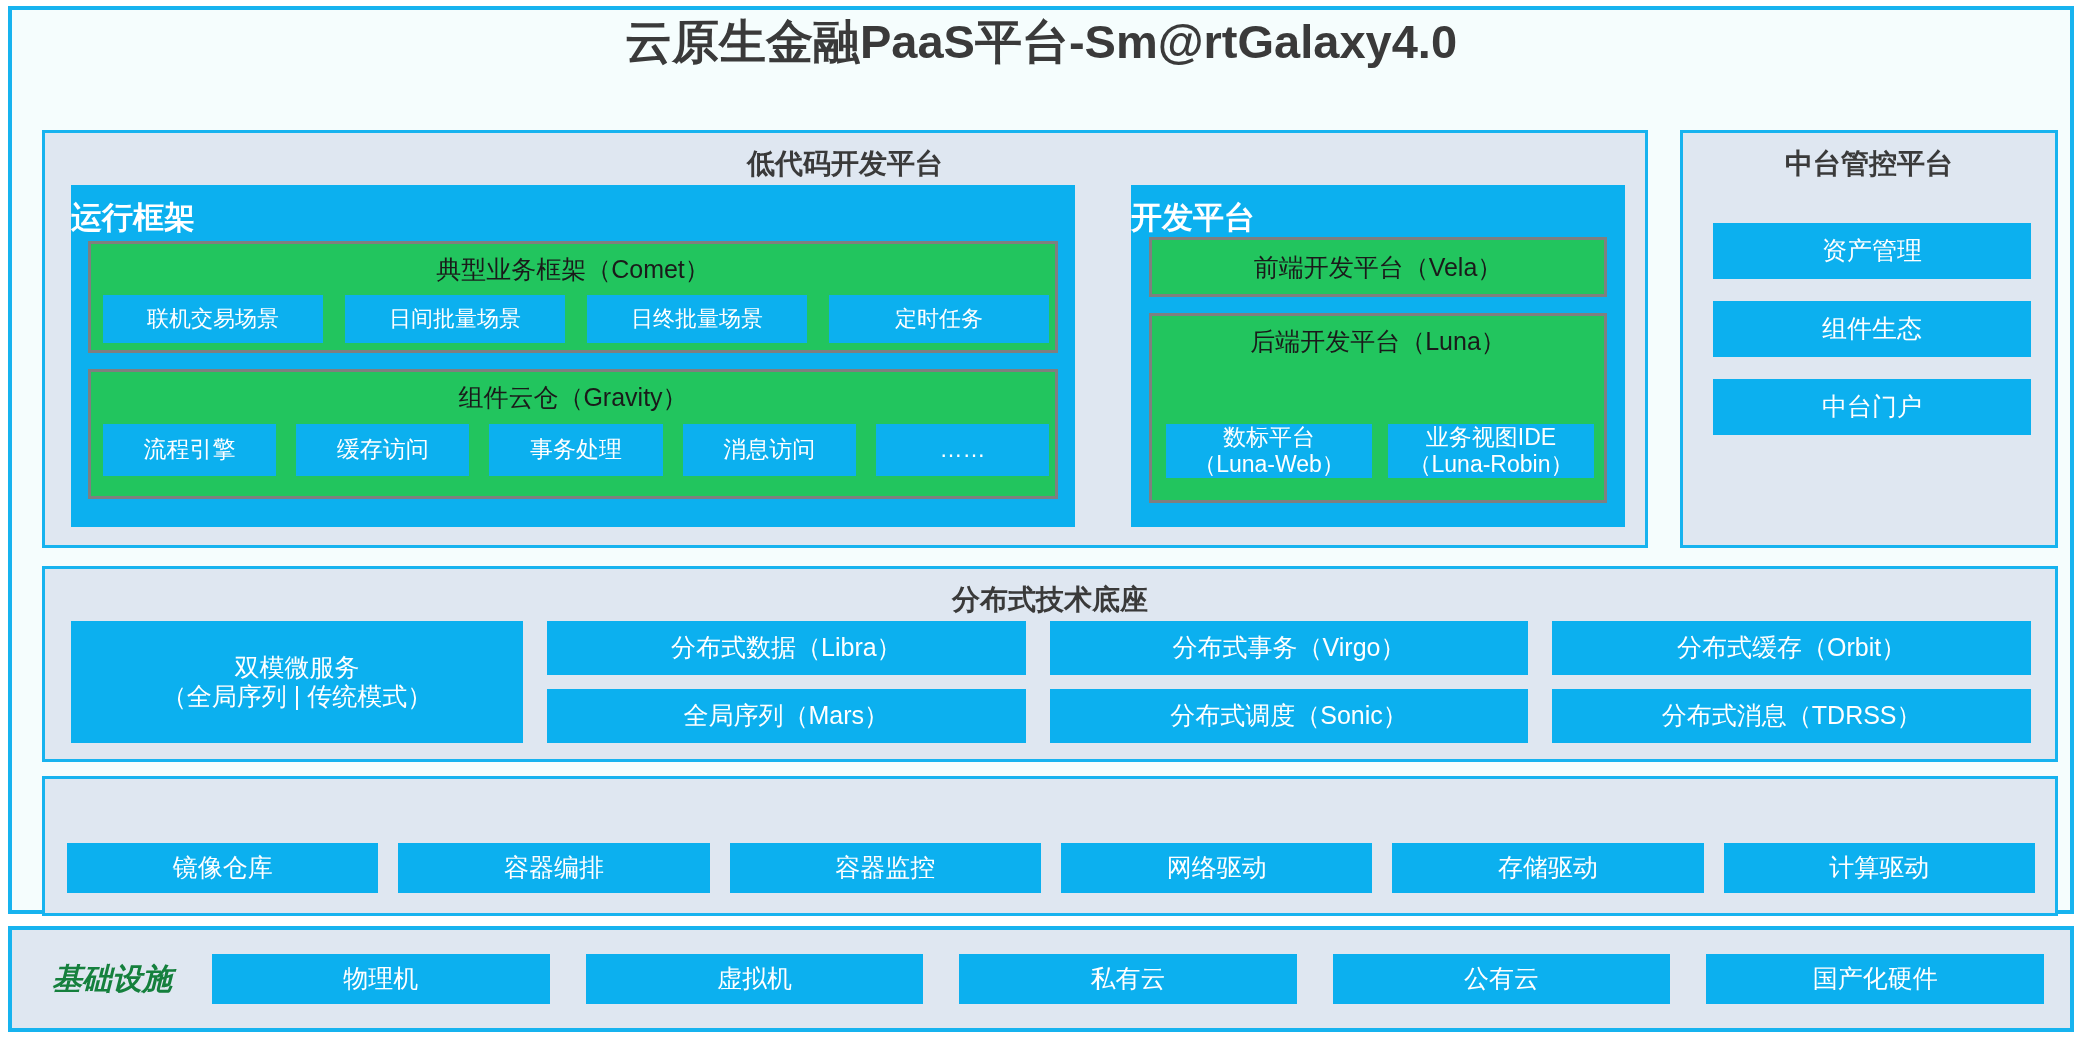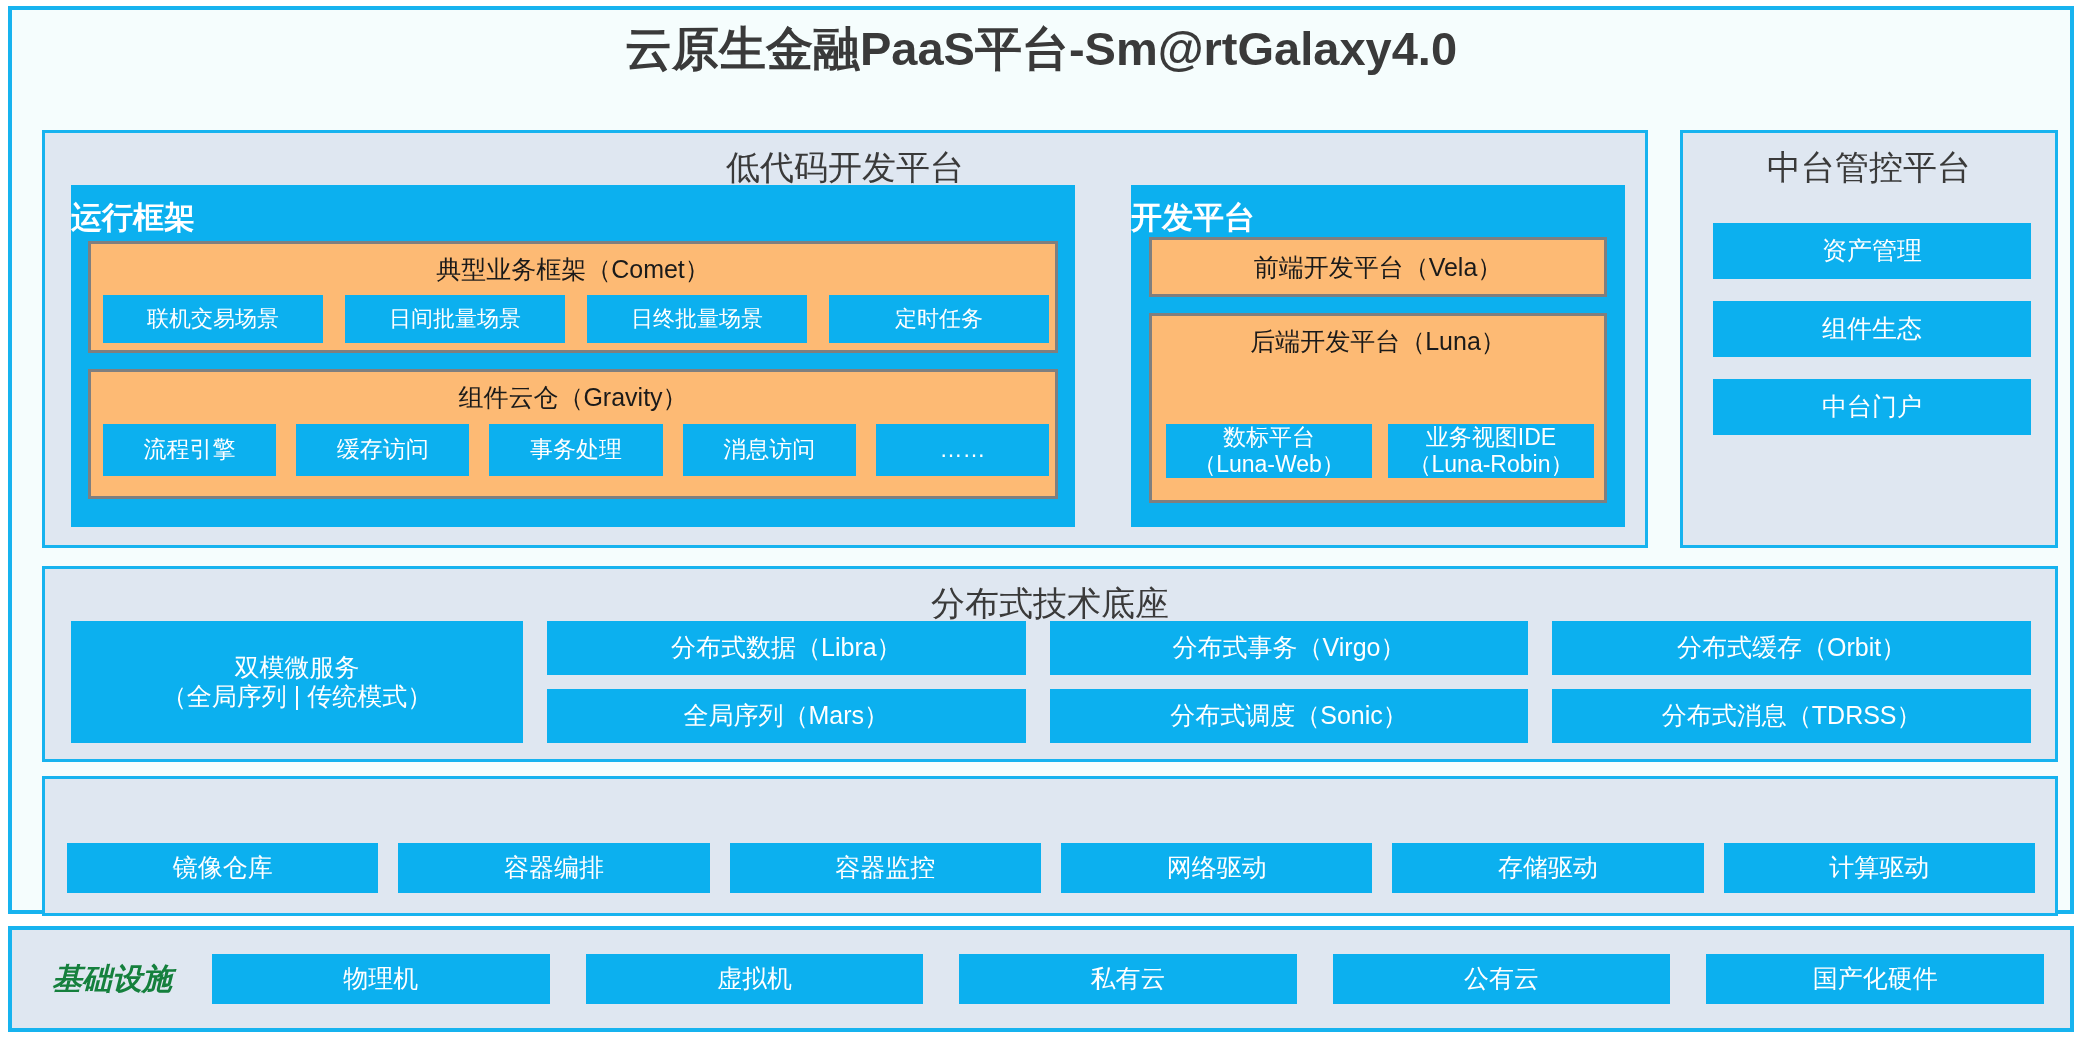--- a/index.html
+++ b/index.html
@@ -24,36 +24,36 @@
   #root{position:relative;width:2082px;height:1041px;}
 
   .mainframe{
     position:absolute;left:8px;top:6px;width:2066px;height:908px;
     border:4px solid #17b3ef;
     background:#f5fdfd;
     box-sizing:border-box;
   }
 
   .apptitle{
-    position:absolute;left:0;top:8px;width:100%;
+    position:absolute;left:0;top:1px;width:100%;
     text-align:center;
     font-size:47px;font-weight:bold;color:#3a3a3a;
     letter-spacing:0px;
   }
 
   
   .section{
     position:absolute;
     background:#dfe7f1;
     border:3px solid #17b3ef;
     box-sizing:border-box;
   }
   .section-title{
     text-align:center;
-    font-size:34px;font-weight:normal;color:#3a3a3a;
+    font-size:28px;font-weight:bold;color:#3a3a3a;
     padding-top:12px;
   }
 
   
   #lowcode{left:30px;top:120px;width:1606px;height:418px;}
   #midctrl{left:1668px;top:120px;width:378px;height:418px;}
   #distbase{left:30px;top:556px;width:2016px;height:196px;}
   #container{left:30px;top:766px;width:2016px;height:140px;}
 
   
@@ -63,21 +63,21 @@
   .bigpanel-title{
     color:#fff;font-size:31px;font-weight:bold;
     padding-top:12px;padding-bottom:10px;
   }
 
   #runframe{left:26px;top:52px;width:1004px;height:342px;}
   #devplat{left:1086px;top:52px;width:494px;height:342px;}
 
   
   .whitecard{
-    background:#fdba74;
+    background:#22c55e;
     border:3px solid #7f7f7f;
     box-sizing:border-box;
     position:absolute;
   }
   .whitecard-title{
     text-align:center;font-size:25px;color:#1a1a1a;
     padding-top:9px;
   }
 
   #comet{left:17px;top:56px;width:970px;height:112px;}

